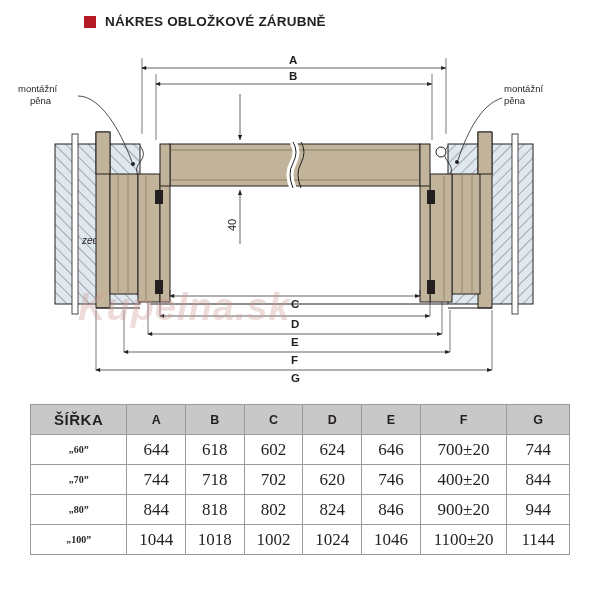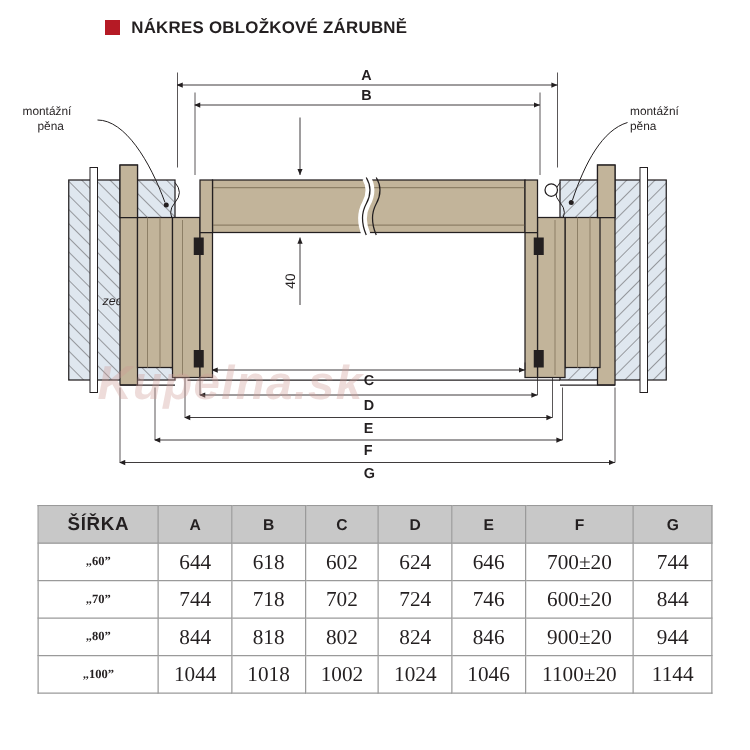--- a/index.html
+++ b/index.html
@@ -268,23 +268,23 @@
         <td>624</td>
         <td>646</td>
         <td>700±20</td>
         <td>744</td>
       </tr>
       <tr>
         <td class="rowlab">„70”</td>
         <td>744</td>
         <td>718</td>
         <td>702</td>
-        <td>724</td>
+        <td>620</td>
         <td>746</td>
-        <td>600±20</td>
+        <td>400±20</td>
         <td>844</td>
       </tr>
       <tr>
         <td class="rowlab">„80”</td>
         <td>844</td>
         <td>818</td>
         <td>802</td>
         <td>824</td>
         <td>846</td>
         <td>900±20</td>

